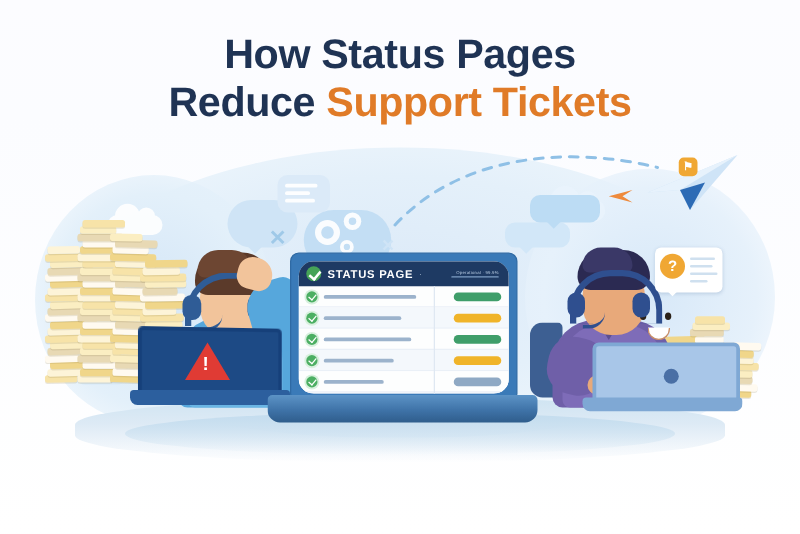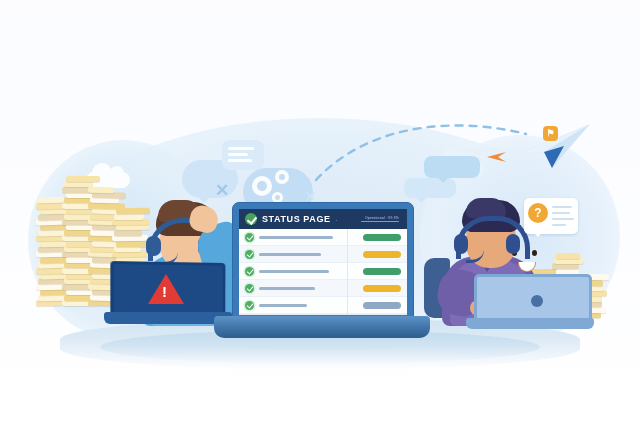--- a/index.html
+++ b/index.html
@@ -156,21 +156,21 @@
     box-shadow:0 1px 3px rgba(40,80,130,.18);}
   .qcard:after{content:"";position:absolute;left:8px;bottom:-9px;border:6px solid transparent;border-top-color:#fff;}
   .qbadge{position:absolute;left:528px;top:203px;width:20px;height:20px;border-radius:50%;background:#f0a733;
     color:#fff;font-weight:bold;font-size:12px;text-align:center;line-height:20px;}
   .qline{position:absolute;height:2px;background:#cfe0ef;border-radius:2px;}
 
   
   .laptop-c{position:absolute;left:222px;top:202px;width:200px;height:150px;}
   .lc-lid{position:absolute;left:10px;top:0;width:180px;height:118px;background:#3a7ab8;
     border-radius:7px;border:1px solid #2f6aa4;}
-  .lc-inner{position:absolute;left:6px;top:6px;width:168px;height:106px;background:#e8eef6;border-radius:0;overflow:hidden;}
+  .lc-inner{position:absolute;left:6px;top:6px;width:168px;height:106px;background:#e8eef6;border-radius:12px;overflow:hidden;}
   .lc-base{position:absolute;left:-8px;top:114px;width:216px;height:22px;
     background:linear-gradient(180deg,#5c93c6 0%,#3f73a8 55%,#2f5d8c 100%);
     border-radius:4px 4px 10px 10px;}
 
   .sp-header{position:relative;height:20px;background:#1e3a63;display:flex;align-items:center;padding:0 6px;gap:5px;}
   .sp-logo{width:12px;height:12px;border-radius:50%;background:#46a357;position:relative;flex:0 0 auto;}
   .sp-logo:after{content:"";position:absolute;left:3.5px;top:2px;width:4px;height:7px;
     border-right:2px solid #fff;border-bottom:2px solid #fff;transform:rotate(40deg);}
   .sp-title{color:#ffffff;font-size:9px;font-weight:bold;letter-spacing:.6px;white-space:nowrap;}
   .sp-sub{color:#cfe0f2;font-size:5.5px;letter-spacing:.3px;white-space:nowrap;}
@@ -192,20 +192,24 @@
 </style>
 </head>
 <body>
 
 <div class="canvas">
 
   <div class="blob-main"></div>
   <div class="blob-left"></div>
   <div class="blob-right"></div>
 
+  <div class="title">
+    <span class="l1">How Status Pages</span>
+    <span class="l2"><span>Reduce </span><span class="accent">Support Tickets</span></span>
+  </div>
 
   <div class="cloud c1"></div>
   <div class="cloud c2"></div>
   <div class="cloud c3"></div>
   <div class="cloud c4"></div>
 
   <div class="bub cloudbub"></div>
   <div class="bub listbub">
     <div class="listline" style="left:6px;top:7px;width:26px;"></div>
     <div class="listline" style="left:6px;top:13px;width:20px;"></div>

